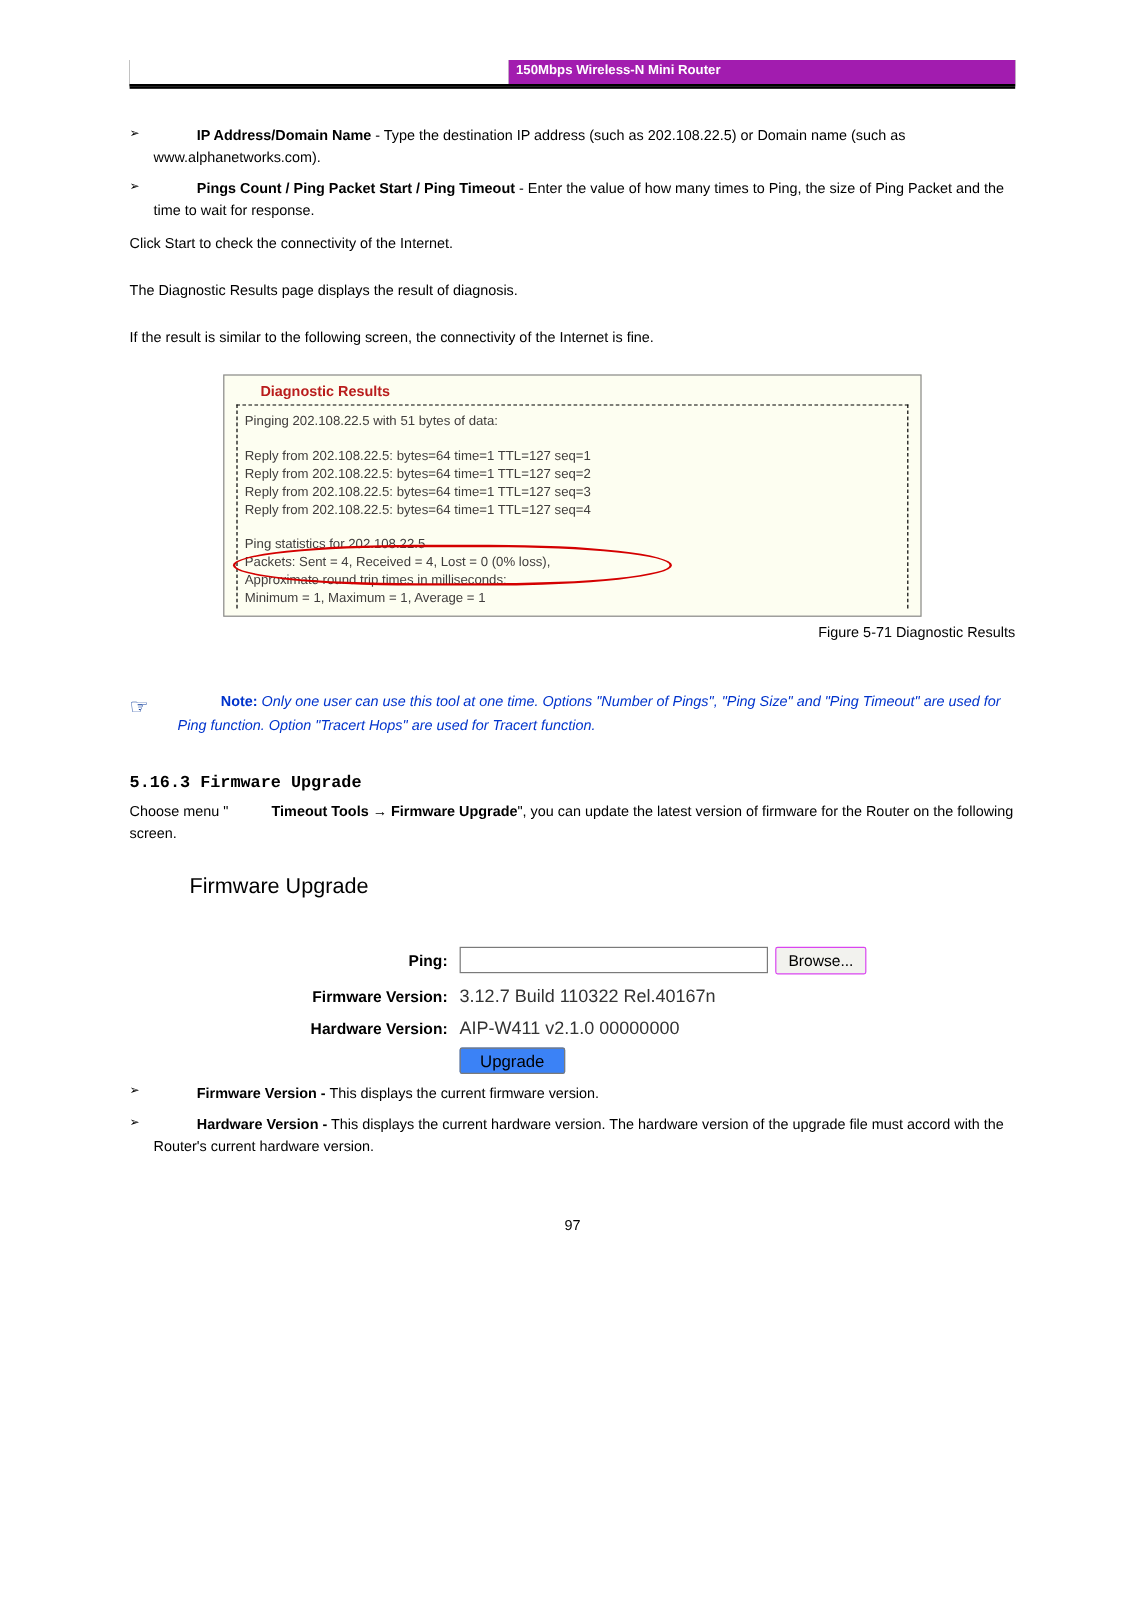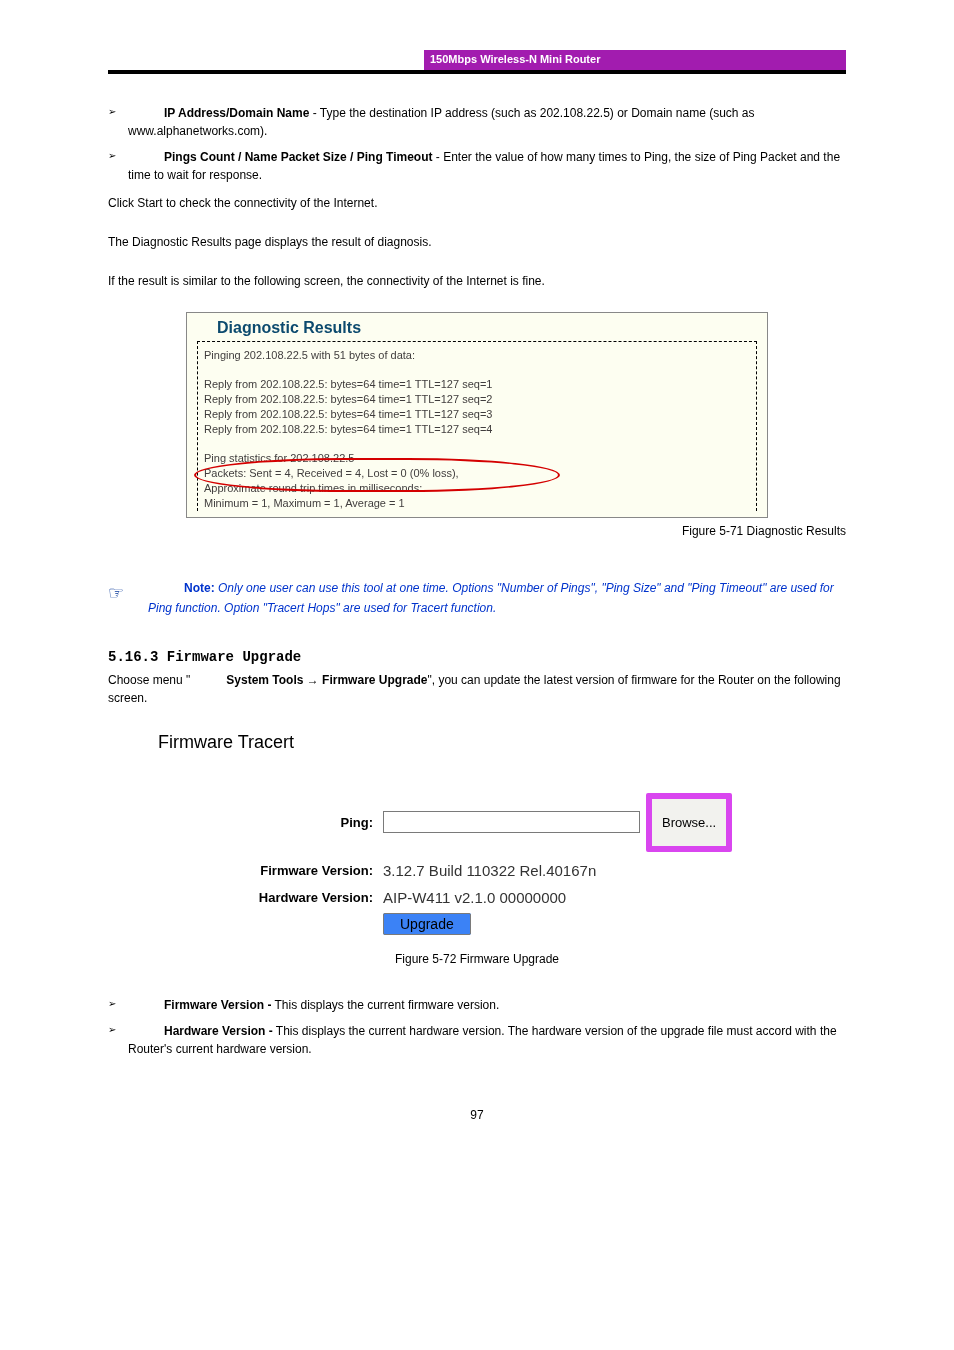--- a/index.html
+++ b/index.html
@@ -63,22 +63,22 @@
   }
   .diag-box {
     width: 560px;
     margin: 20px auto 0 auto;
     border: 1px solid #888;
     background: #fdfef1;
     padding: 6px 10px 6px 10px;
   }
   .diag-title {
     font-weight: bold;
-    font-size: 16px;
-    color: #0c4a6e;
+    font-size: 12px;
+    color: #b91c1c;
     padding: 0 0 4px 20px;
     font-family: Arial, sans-serif;
   }
   .diag-inner {
     border: 1px dashed #000;
     border-bottom:none;
     padding: 6px 6px 0 6px;
     font-size: 11px;
     color: #403d3d;
     line-height: 1.35;
@@ -148,23 +148,23 @@
     color: #333;
   }
   .fw-input {
     width: 255px;
     height: 20px;
     border: 1px solid #7a7a7a;
     background: #fff;
     margin-right: 6px;
   }
   .fw-browse {
-    border: 6px solid #d946ef;
+    border: 1px solid #d946ef;
     background: #f2f2ee;
-    padding: 16px 10px;
+    padding: 3px 10px;
     font-size: 13px;
     border-radius: 2px;
   }
   .fw-upgrade {
     border: 1px solid #7a7a7a;
     background: #3b82f6;
     padding: 2px 16px;
     font-size: 14px;
     border-radius: 2px;
     margin-left: 225px;
@@ -191,21 +191,21 @@
 
 <div class="content">
 
   <div class="bullet-row">
     <div class="bullet-arrow">➢</div>
     <div class="bullet-text"><span class="bold">IP Address/Domain Name</span><span> - Type the destination IP address (such as 202.108.22.5) or Domain name (such as www.alphanetworks.com).</span></div>
   </div>
 
   <div class="bullet-row">
     <div class="bullet-arrow">➢</div>
-    <div class="bullet-text"><span class="bold">Pings Count / Name Packet Size / Ping Timeout</span><span> - Enter the value of how many times to Ping, the size of Ping Packet and the time to wait for response.</span></div>
+    <div class="bullet-text"><span class="bold">Pings Count / Ping Packet Start / Ping Timeout</span><span> - Enter the value of how many times to Ping, the size of Ping Packet and the time to wait for response.</span></div>
   </div>
 
   <div class="para">Click Start to check the connectivity of the Internet.</div>
 
   <div class="para">The Diagnostic Results page displays the result of diagnosis.</div>
 
   <div class="para">If the result is similar to the following screen, the connectivity of the Internet is fine.</div>
 
   <div class="diag-box">
     <div class="diag-title">Diagnostic Results</div>
@@ -230,42 +230,41 @@
   <div class="note-row">
     <div class="note-icon">☞</div>
     <div class="note-body">
       <span class="bold" style="font-style:normal;color:#0033cc">Note:</span>
       <span> Only one user can use this tool at one time. Options "Number of Pings", "Ping Size" and "Ping Timeout" are used for Ping function. Option "Tracert Hops" are used for Tracert function.</span>
     </div>
   </div>
 
   <div class="section-num">5.16.3  Firmware Upgrade</div>
   <div class="section-desc">
-    <span>Choose menu "</span><span class="bold">System Tools → Firmware Upgrade</span><span>", you can update the latest version of firmware for the Router on the following screen.</span>
+    <span>Choose menu "</span><span class="bold">Timeout Tools → Firmware Upgrade</span><span>", you can update the latest version of firmware for the Router on the following screen.</span>
   </div>
 
   <div class="fw-box">
-    <div class="fw-title">Firmware Tracert</div>
+    <div class="fw-title">Firmware Upgrade</div>
     <div class="fw-row">
       <div class="fw-label">Ping:</div>
       <div class="fw-input"></div>
       <div class="fw-browse">Browse...</div>
     </div>
     <div class="fw-row">
       <div class="fw-label">Firmware Version:</div>
       <div class="fw-val">3.12.7 Build 110322 Rel.40167n</div>
     </div>
     <div class="fw-row">
       <div class="fw-label">Hardware Version:</div>
       <div class="fw-val">AIP-W411 v2.1.0 00000000</div>
     </div>
     <div><span class="fw-upgrade">Upgrade</span></div>
   </div>
 
-  <div class="fig-caption">Figure 5-72 Firmware Upgrade</div>
 
   <div class="bullet-row">
     <div class="bullet-arrow">➢</div>
     <div class="bullet-text"><span class="bold">Firmware Version -</span><span> This displays the current firmware version.</span></div>
   </div>
   <div class="bullet-row">
     <div class="bullet-arrow">➢</div>
     <div class="bullet-text"><span class="bold">Hardware Version -</span><span> This displays the current hardware version. The hardware version of the upgrade file must accord with the Router's current hardware version.</span></div>
   </div>
 

